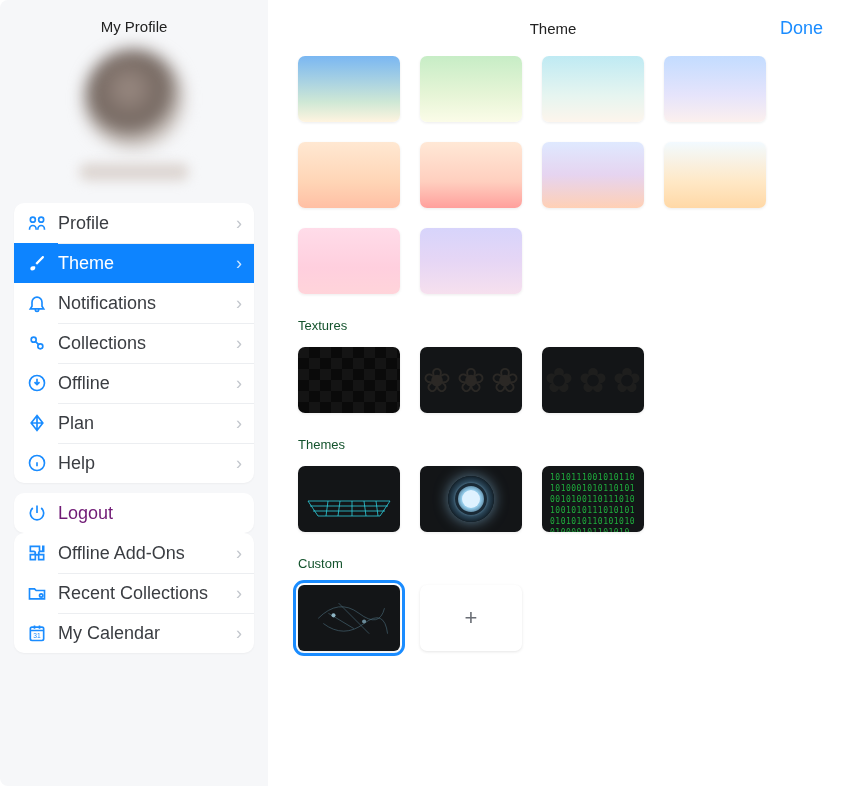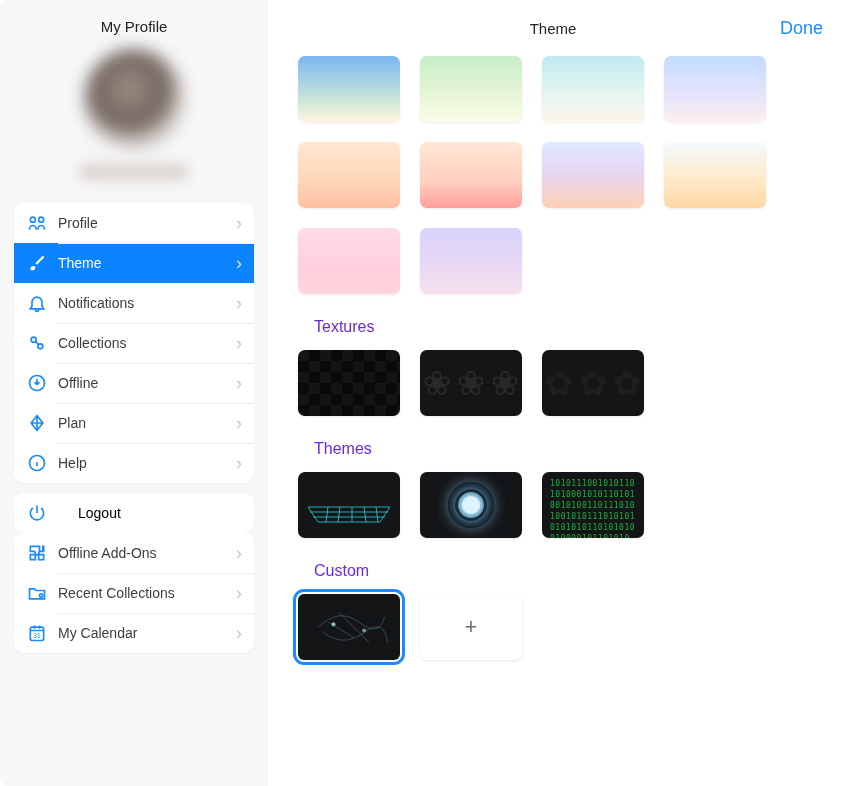--- a/index.html
+++ b/index.html
@@ -14,37 +14,37 @@
     .avatar-name { margin-top: 14px; width: 110px; height: 18px; background: #ddd6d2; border-radius: 9px; filter: blur(6px); }
     
     .section-label { font-size: 13px; color: #8a8e94; padding: 10px 16px 8px; }
     
     .menu-card { background: #fff; margin: 0 14px; border-radius: 10px; overflow: hidden; box-shadow: 0 1px 2px rgba(0,0,0,0.04); }
     .menu-item { display: flex; align-items: center; height: 40px; padding: 0 12px; cursor: pointer; position: relative; }
     .menu-item + .menu-item::before { content: ""; position: absolute; top: 0; left: 44px; right: 0; height: 1px; background: #eceef1; }
     .menu-item.active { background: #0d84ff; color: #fff; }
     .menu-item.active + .menu-item::before { display: none; }
     .menu-item .icn { width: 22px; height: 22px; display: flex; align-items: center; justify-content: center; margin-right: 10px; flex-shrink: 0; }
-    .menu-item .lbl { flex: 1; font-size: 14px; color: #3a3d42; }
+    .menu-item .lbl { flex: 1; font-size: 18px; color: #3a3d42; }
     .menu-item.active .lbl { color: #fff; }
-    .menu-item.logout .lbl { color: #000000; margin-left: 20px; }
+    .menu-item.logout .lbl { color: #701a75; }
     .chev { color: #c3c7cd; font-size: 18px; line-height: 1; }
     .menu-item.active .chev { color: rgba(255,255,255,0.8); }
     
     
     .main { flex: 1; background: #fff; display: flex; flex-direction: column; }
     .header { display: flex; align-items: center; height: 56px; padding: 0 18px; }
     .header-title { flex: 1; text-align: center; font-size: 15px; color: #222; }
     .done { color: #1a8cff; font-size: 18px; cursor: pointer; }
     
     .content { flex: 1; overflow-y: auto; padding: 0 30px 20px; }
     .content::-webkit-scrollbar { width: 8px; }
     .content::-webkit-scrollbar-thumb { background: #c8ccd0; border-radius: 4px; }
     
-    .section-head { font-size: 16px; color: #6d28d9; margin: 24px 16px 14px; }
+    .section-head { font-size: 13px; color: #14532d; margin: 24px 0 14px; }
     
     .tile-grid { display: flex; flex-wrap: wrap; gap: 20px; }
     .tile { width: 102px; height: 66px; border-radius: 7px; cursor: pointer; box-shadow: 0 1px 3px rgba(0,0,0,0.08); flex-shrink: 0; position: relative; overflow: hidden; }
     .tile.selected { outline: 3px solid #1a8cff; outline-offset: 2px; border-radius: 6px; }
     .tile.dark { background: #131517; }
     .tile.add { display: flex; align-items: center; justify-content: center; background: #fff; box-shadow: 0 1px 3px rgba(0,0,0,0.1); font-size: 22px; color: #6a6e75; }
     
     
     .g1 { background: linear-gradient(180deg, #7ab7f2 0%, #cfe8d5 70%, #fff4e0 100%); }
     .g2 { background: linear-gradient(180deg, #c7edc6 0%, #e7f5d7 60%, #fbfce8 100%); }

